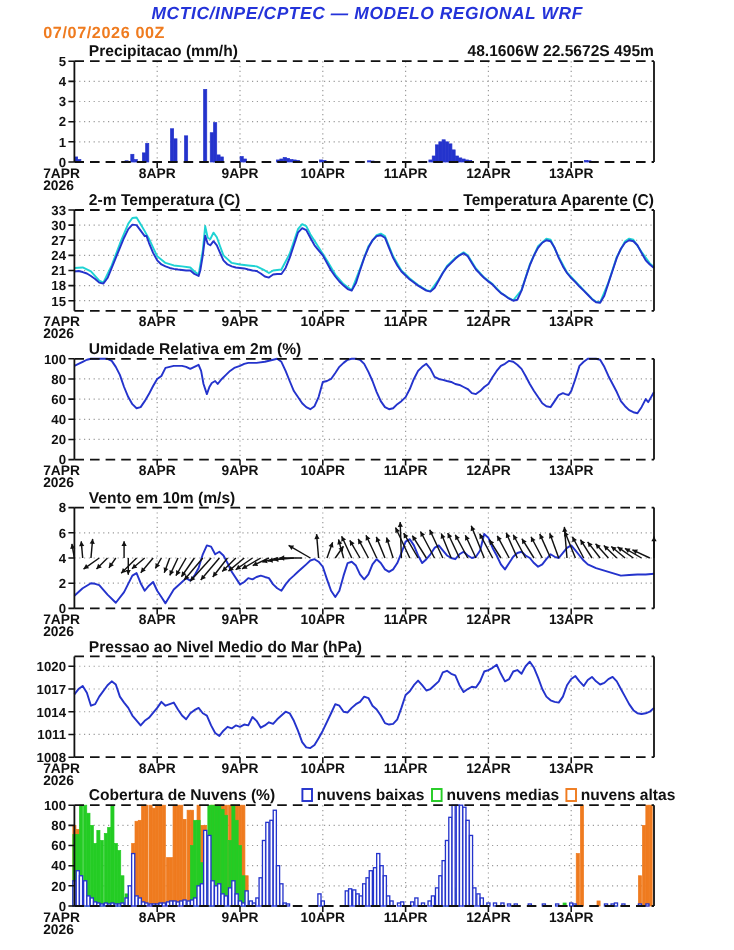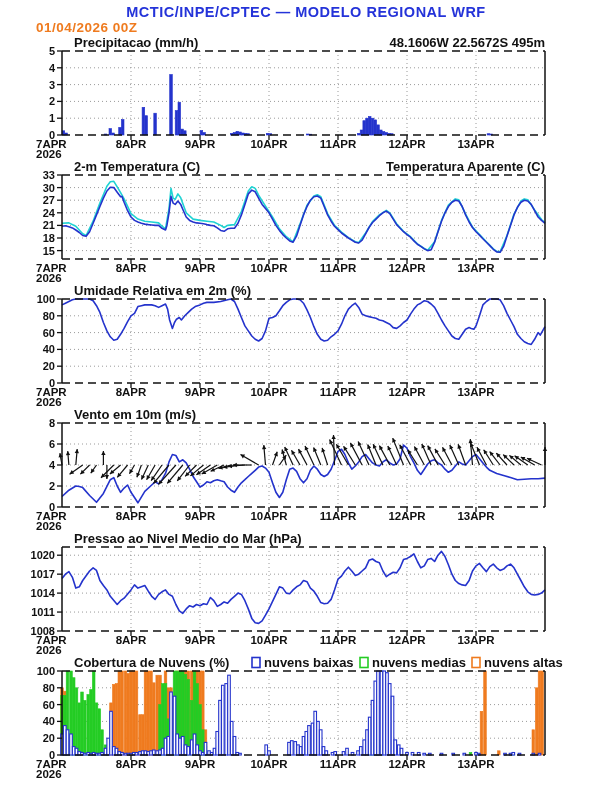--- a/index.html
+++ b/index.html
@@ -1,36 +1,36 @@
 <!DOCTYPE html>
 <html><head>
 <meta charset="utf-8">
 <style>
   html,body{margin:0;padding:0;background:#fff;}
   body{width:612px;height:792px;overflow:hidden;font-family:"Liberation Sans",sans-serif;font-weight:bold;}
   .header{padding-top:4px;}
-  .h1{text-align:center;font-size:14.5px;letter-spacing:.5px;color:#2433d9;}
+  .h1{text-align:center;font-size:14.5px;letter-spacing:.5px;color:#2433d9;font-style:italic;}
   .h2{padding-left:36px;font-size:13.5px;letter-spacing:.5px;color:#ef7b1f;display:flex;gap:34px;}
   svg{display:block;}
   svg text{font-family:"Liberation Sans",sans-serif;font-weight:bold;fill:#111;}
   .grid{stroke:#9a9a9a;stroke-width:1;stroke-dasharray:1,3;}
   .boxdash{stroke:#111;stroke-width:1.5;stroke-dasharray:8,5;}
   .boxsolid{stroke:#111;stroke-width:1.5;}
   .tick{stroke:#111;stroke-width:1.3;}
   .ylab{font-size:11px;}
   .xlab{font-size:11.5px;}
   .title{font-size:13px;}
 </style>
 </head>
 <body>
 
 <div class="header">
   <div class="h1">MCTIC/INPE/CPTEC — MODELO REGIONAL WRF</div>
   <div class="h2">
-    <span>01/04/2026 00Z</span>
+    <span>07/07/2026 00Z</span>
   </div>
 </div>
 
 <svg width="612" height="124">
     <line x1="131" y1="16" x2="131" y2="100" class="grid"></line>
     <line x1="200" y1="16" x2="200" y2="100" class="grid"></line>
     <line x1="269" y1="16" x2="269" y2="100" class="grid"></line>
     <line x1="338" y1="16" x2="338" y2="100" class="grid"></line>
     <line x1="407" y1="16" x2="407" y2="100" class="grid"></line>
     <line x1="476" y1="16" x2="476" y2="100" class="grid"></line>

